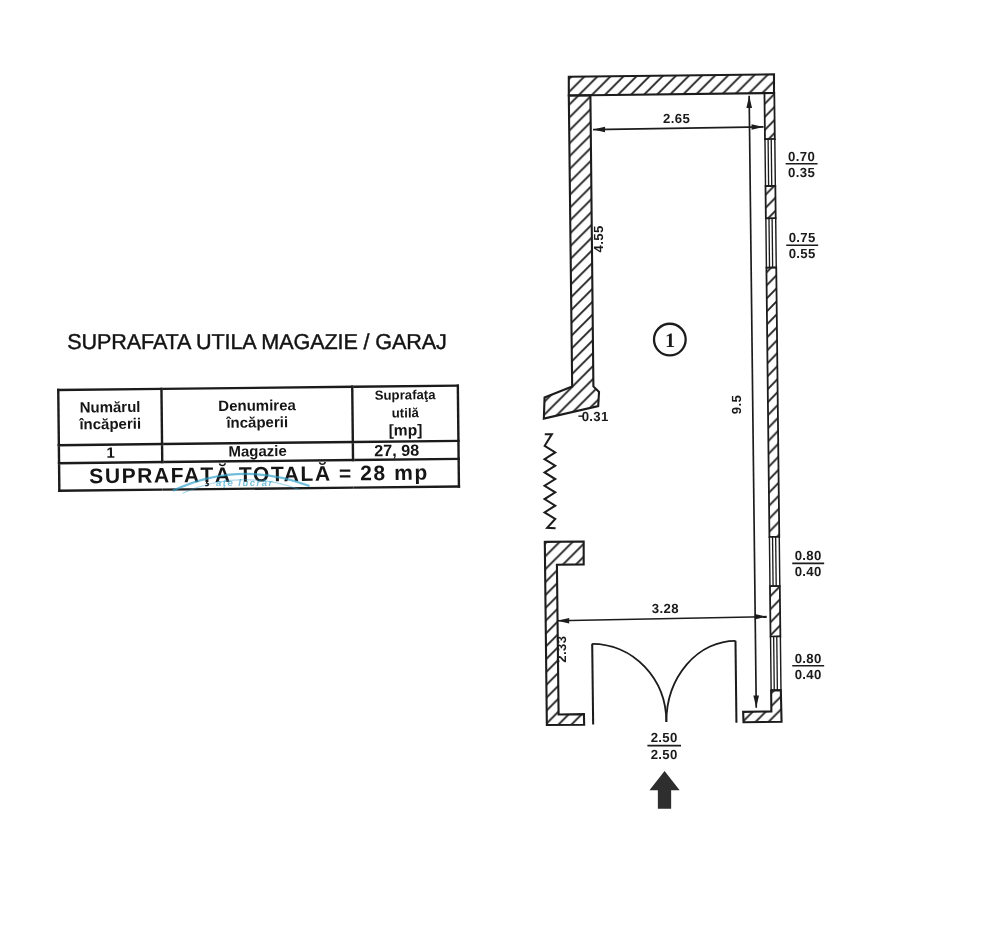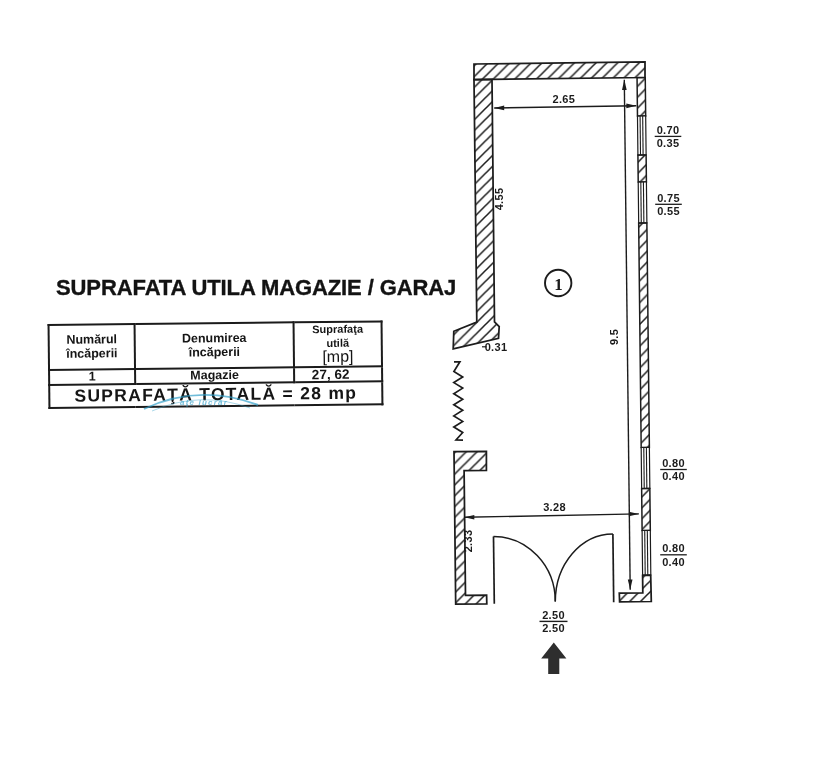--- a/index.html
+++ b/index.html
@@ -1,40 +1,40 @@
 <!DOCTYPE html>
 <html><head><meta charset="utf-8">
 <style>
 html,body{margin:0;padding:0;background:#fff;width:818px;height:778px;overflow:hidden}
 body{font-family:"Liberation Sans",sans-serif;position:relative;color:#1a1a1a}
-#title{position:absolute;left:56px;top:275px;transform:translateZ(0);font-size:22px;font-weight:700;letter-spacing:-.1px;color:#131313;-webkit-text-stroke:.35px #131313}
+#title{position:absolute;left:56px;top:275px;transform:translateZ(0);font-size:18px;font-weight:400;letter-spacing:-.1px;color:#131313;-webkit-text-stroke:.35px #131313}
 table{border-collapse:collapse;position:absolute;left:48px;top:323.5px;width:333px;transform:rotate(-0.62deg);transform-origin:0 50%;table-layout:fixed}
 td{border:2px solid #1b1b1b;text-align:center;vertical-align:middle;padding:0;color:#151515}
 .hd{font-size:12.5px;font-weight:700;line-height:13.5px}
 .r1 td{height:12.5px;font-size:12.5px;font-weight:700;line-height:13px}
 .tot td{height:19.5px;font-size:17.5px;font-weight:700;letter-spacing:1.3px}
 svg{position:absolute;left:0;top:0;transform:translateZ(0)}
 .dim{font:600 11px "Liberation Sans",sans-serif;fill:#1b1b1b;letter-spacing:.3px}
 #stamp{position:absolute;left:0;top:0}
 </style></head>
 <body>
 
 <div id="title">SUPRAFATA UTILA MAGAZIE / GARAJ</div>
 
 <table>
 <tbody>
       <tr class="hd">
         <td style="width:84px;height:43px">Numărul<br>încăperii</td>
         <td style="width:157px">Denumirea<br>încăperii</td>
-        <td style="width:86px"><span style="font-size:11px">Suprafaţa<br>utilă</span><br><span style="font-size:16px;font-weight:400">[mp]</span></td>
+        <td style="width:86px"><span style="font-size:11px">Suprafaţa<br>utilă</span><br><span style="font-size:13px;font-weight:700">[mp]</span></td>
       </tr>
 <tr class="r1">
         <td>1</td>
         <td>Magazie</td>
-        <td style="font-size:13.5px;padding-right:15px">27, 62</td>
+        <td style="font-size:13.5px;padding-right:15px">27, 98</td>
       </tr>
 <tr class="tot">
         <td colspan="3">SUPRAFAŢĂ TOTALĂ = 28 mp</td>
       </tr>
 </tbody>
   </table>
 
 <svg id="stamp" width="818" height="778" viewBox="0 0 818 778">
 <path d="M144,409 Q199,383 258,405" fill="none" stroke="#2e9ec9" stroke-width="1.9" opacity="0.68"></path>
 <path d="M152,411 Q200,390 250,408" fill="none" stroke="#2e9ec9" stroke-width="1" opacity="0.4"></path>

